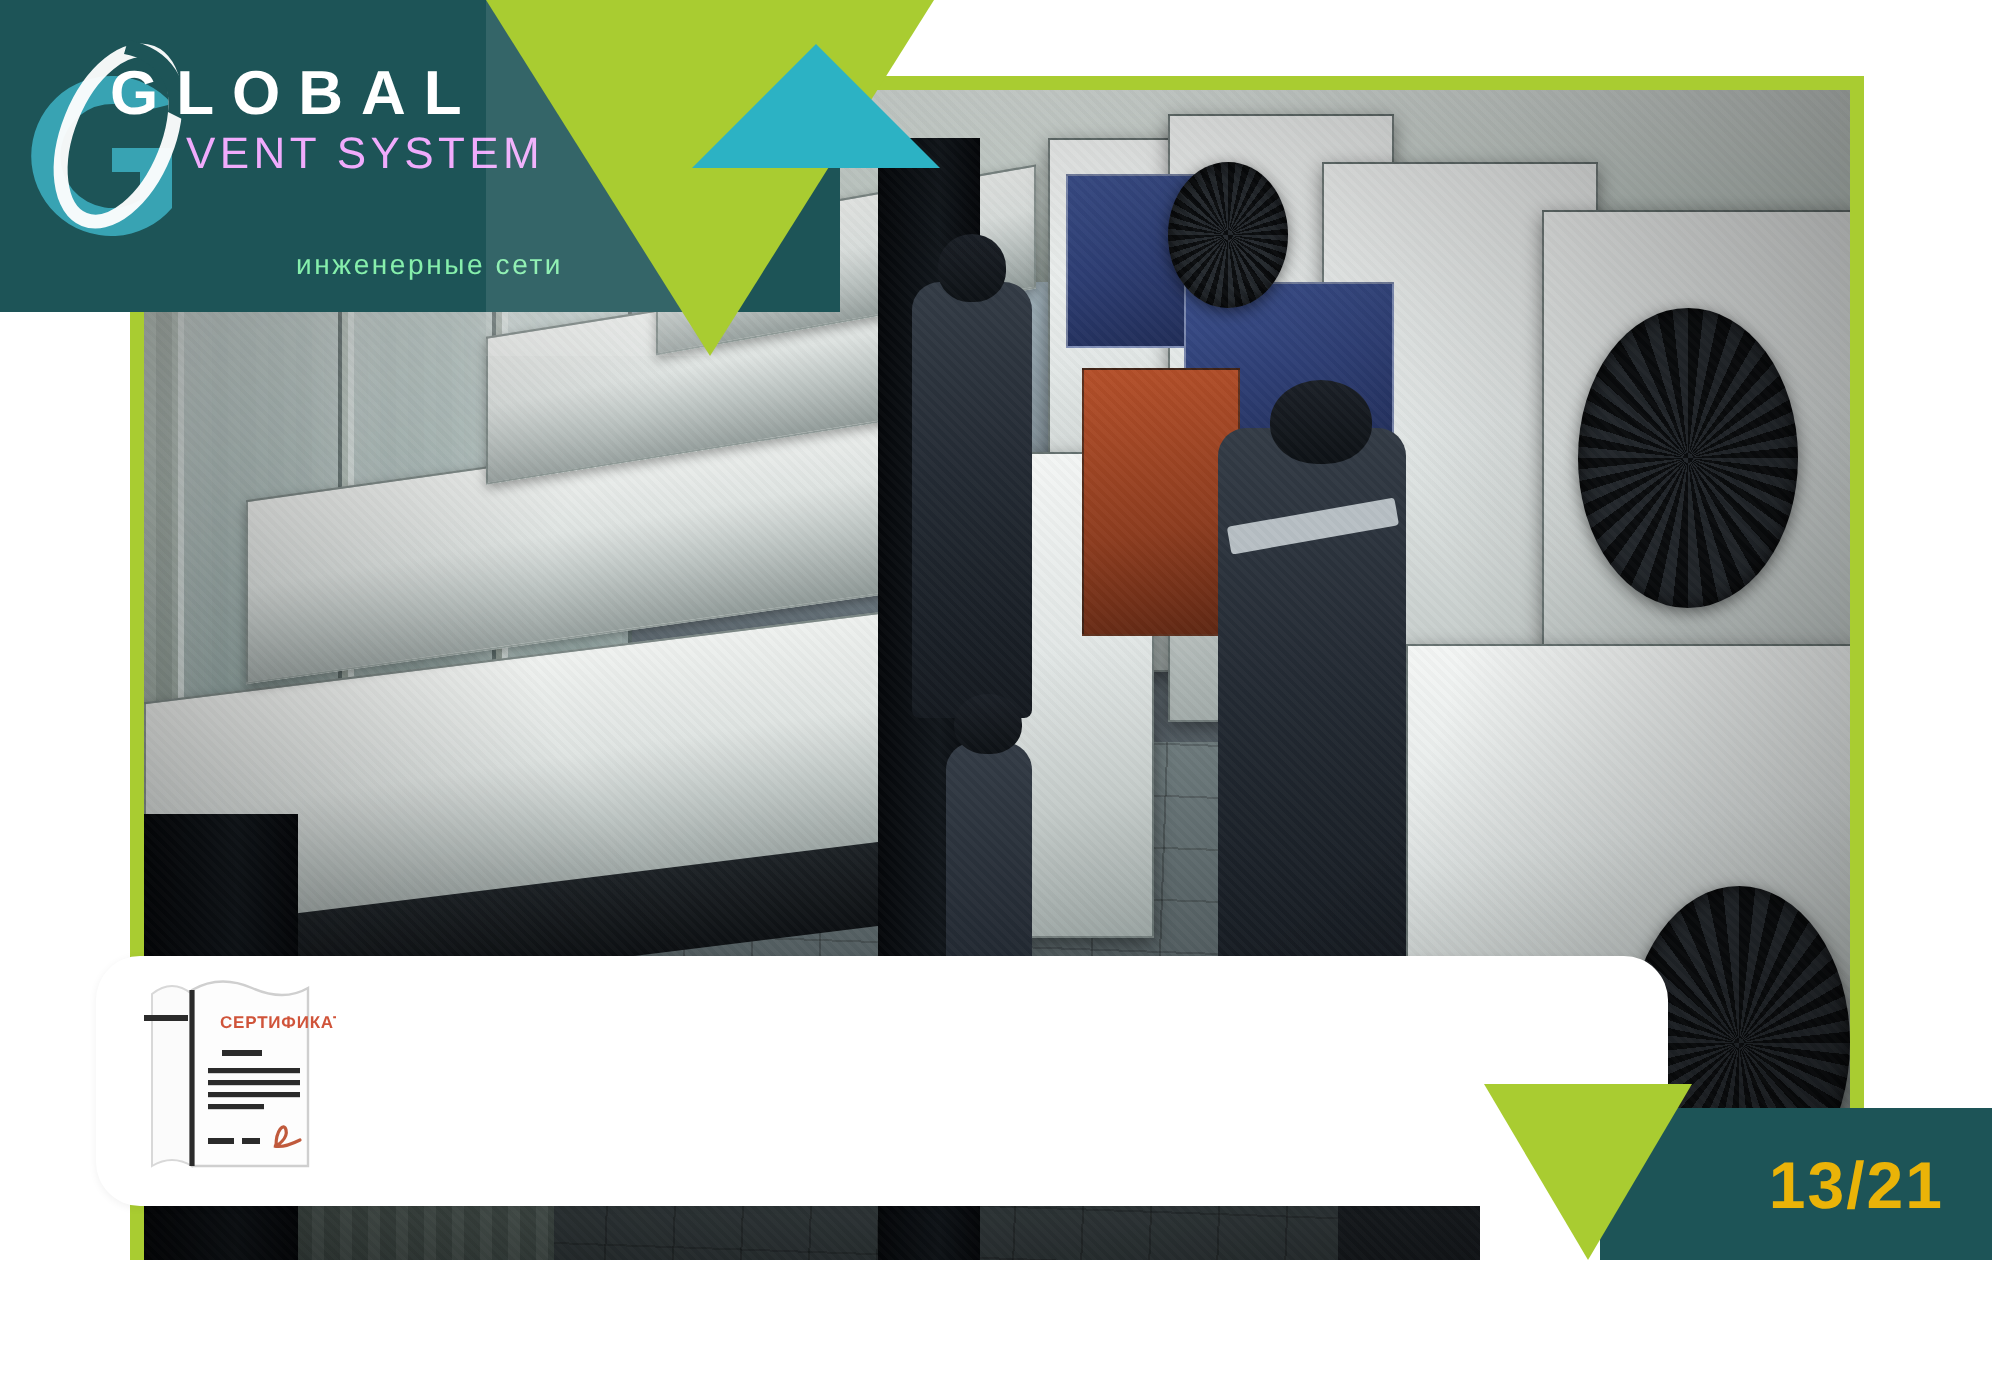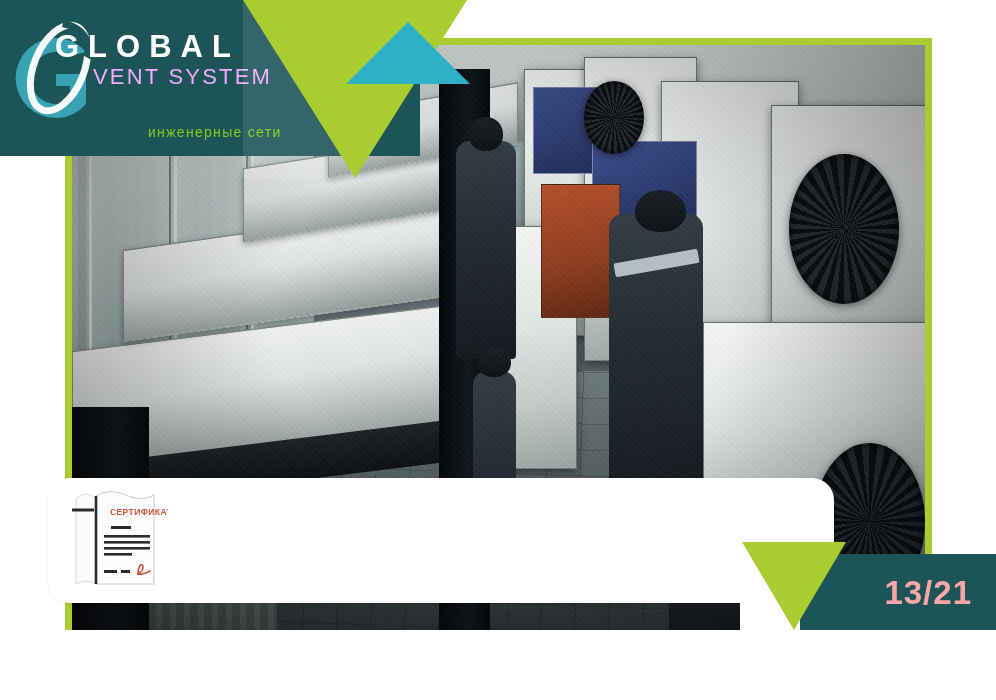--- a/index.html
+++ b/index.html
@@ -172,21 +172,21 @@
     font-size: 22px;
     font-weight: 300;
     letter-spacing: 2.2px;
     line-height: 1;
     white-space: nowrap;
     z-index: 2;
   }
   .brand-tag {
     position: absolute;
     left: 148px; top: 125px;
-    color: #84cc16;
+    color: #86efac;
     font-size: 14px;
     letter-spacing: 1.3px;
     line-height: 1;
     white-space: nowrap;
     z-index: 2;
   }
 
   
   .tri-green {
     position: absolute;
@@ -248,21 +248,21 @@
     position: absolute;
     right: 0; bottom: 0;
     width: 196px; height: 76px;
     background: #1d5457;
     z-index: 12;
     display: flex;
     align-items: center;
     justify-content: flex-end;
   }
   .badge-num {
-    color: #fca5a5;
+    color: #eab308;
     font-size: 33px;
     font-weight: bold;
     letter-spacing: 1px;
     margin-right: 24px;
     line-height: 1;
   }
   .badge-tri {
     position: absolute;
     right: 150px; bottom: 0;
     width: 0; height: 0;

